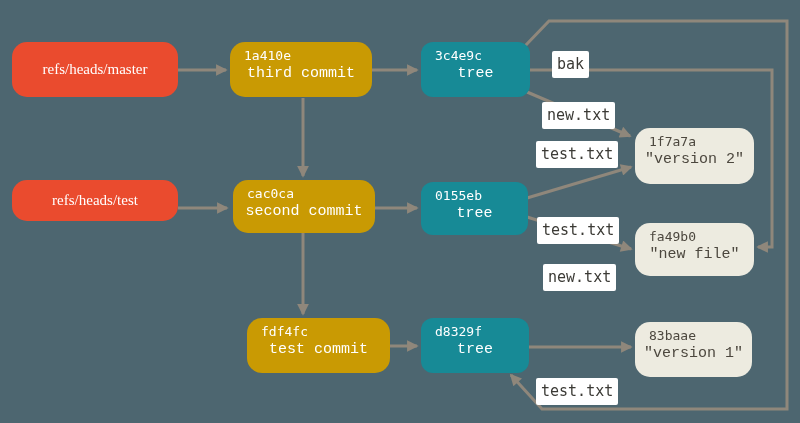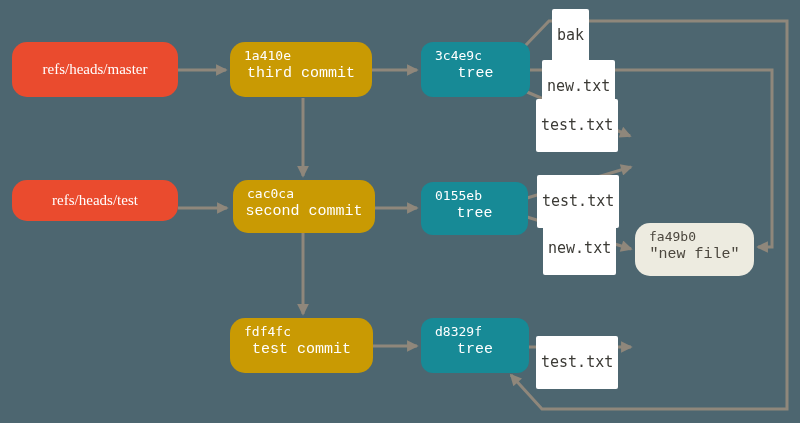--- a/index.html
+++ b/index.html
@@ -13,21 +13,21 @@
   .ah{fill:var(--arrow,#8f877b);}
   .node{position:absolute;border-radius:15px;color:var(--box-text,#fff);box-sizing:border-box;}
   .node .hash{font-size:13px;padding:7px 0 0 14px;line-height:13px;}
   .node .name{font-size:15px;text-align:center;margin-top:3px;white-space:pre;font-family:Liberation Mono, monospace;}
   .node.ref{background:var(--ref,#ea4b2e);display:flex;align-items:center;justify-content:center;font-size:15px;font-family:Liberation Serif, serif;}
   .node.commit{background:var(--commit,#c99a03);}
   .node.tree{background:var(--tree,#178a96);border-radius:12px;}
   .node.blob{background:var(--blob,#edebe0);color:var(--blob-text,#4c473e);}
   .edge-label{
     position:absolute;background:var(--edge-label-bg,#fff);color:var(--edge-label-text,#3b3a35);
-    font-size:15px;line-height:19px;padding:17px 5px;border-radius:2px;white-space:pre;
+    font-size:15px;line-height:19px;padding:4px 5px;border-radius:2px;white-space:pre;margin-top:42px;
   }
 </style>
 </head>
 <body>
 
 <div class="stage">
 
   <svg class="wires" viewBox="0 0 800 423" aria-hidden="true">
     <defs>
       <marker id="ah" viewBox="0 0 10 10" refX="8.5" refY="5" markerWidth="4.6" markerHeight="3.9" orient="auto-start-reverse" markerUnits="strokeWidth">
@@ -57,41 +57,49 @@
   </div>
 
   <div class="node commit" style="left:230px;top:42px;width:142px;height:55px">
     <div class="hash">1a410e</div>
     <div class="name">third commit</div>
   </div>
   <div class="node commit" style="left:233px;top:180px;width:142px;height:53px">
     <div class="hash">cac0ca</div>
     <div class="name">second commit</div>
   </div>
-  <div class="node commit" style="left:230px;top:318px;width:143px;height:55px">
+  <div class="node commit" style="left:247px;top:318px;width:143px;height:55px">
     <div class="hash">fdf4fc</div>
     <div class="name">test commit</div>
   </div>
 
   <div class="node tree" style="left:421px;top:42px;width:109px;height:55px">
     <div class="hash">3c4e9c</div>
     <div class="name">tree</div>
   </div>
   <div class="node tree" style="left:421px;top:182px;width:107px;height:53px">
     <div class="hash">0155eb</div>
     <div class="name">tree</div>
   </div>
   <div class="node tree" style="left:421px;top:318px;width:108px;height:55px">
     <div class="hash">d8329f</div>
     <div class="name">tree</div>
   </div>
 
+  <div class="node blob" style="left:635px;top:128px;width:119px;height:56px">
+    <div class="hash">1f7a7a</div>
+    <div class="name">"version 2"</div>
+  </div>
   <div class="node blob" style="left:635px;top:223px;width:119px;height:53px">
     <div class="hash">fa49b0</div>
     <div class="name">"new file"</div>
+  </div>
+  <div class="node blob" style="left:635px;top:322px;width:117px;height:55px">
+    <div class="hash">83baae</div>
+    <div class="name">"version 1"</div>
   </div>
 
   <div class="edge-label" style="left:552px;top:9px;">bak</div>
   <div class="edge-label" style="left:542px;top:60px;">new.txt</div>
   <div class="edge-label" style="left:536px;top:99px;">test.txt</div>
   <div class="edge-label" style="left:537px;top:175px;">test.txt</div>
   <div class="edge-label" style="left:543px;top:222px;">new.txt</div>
   <div class="edge-label" style="left:536px;top:336px;">test.txt</div>
 
 </div>

